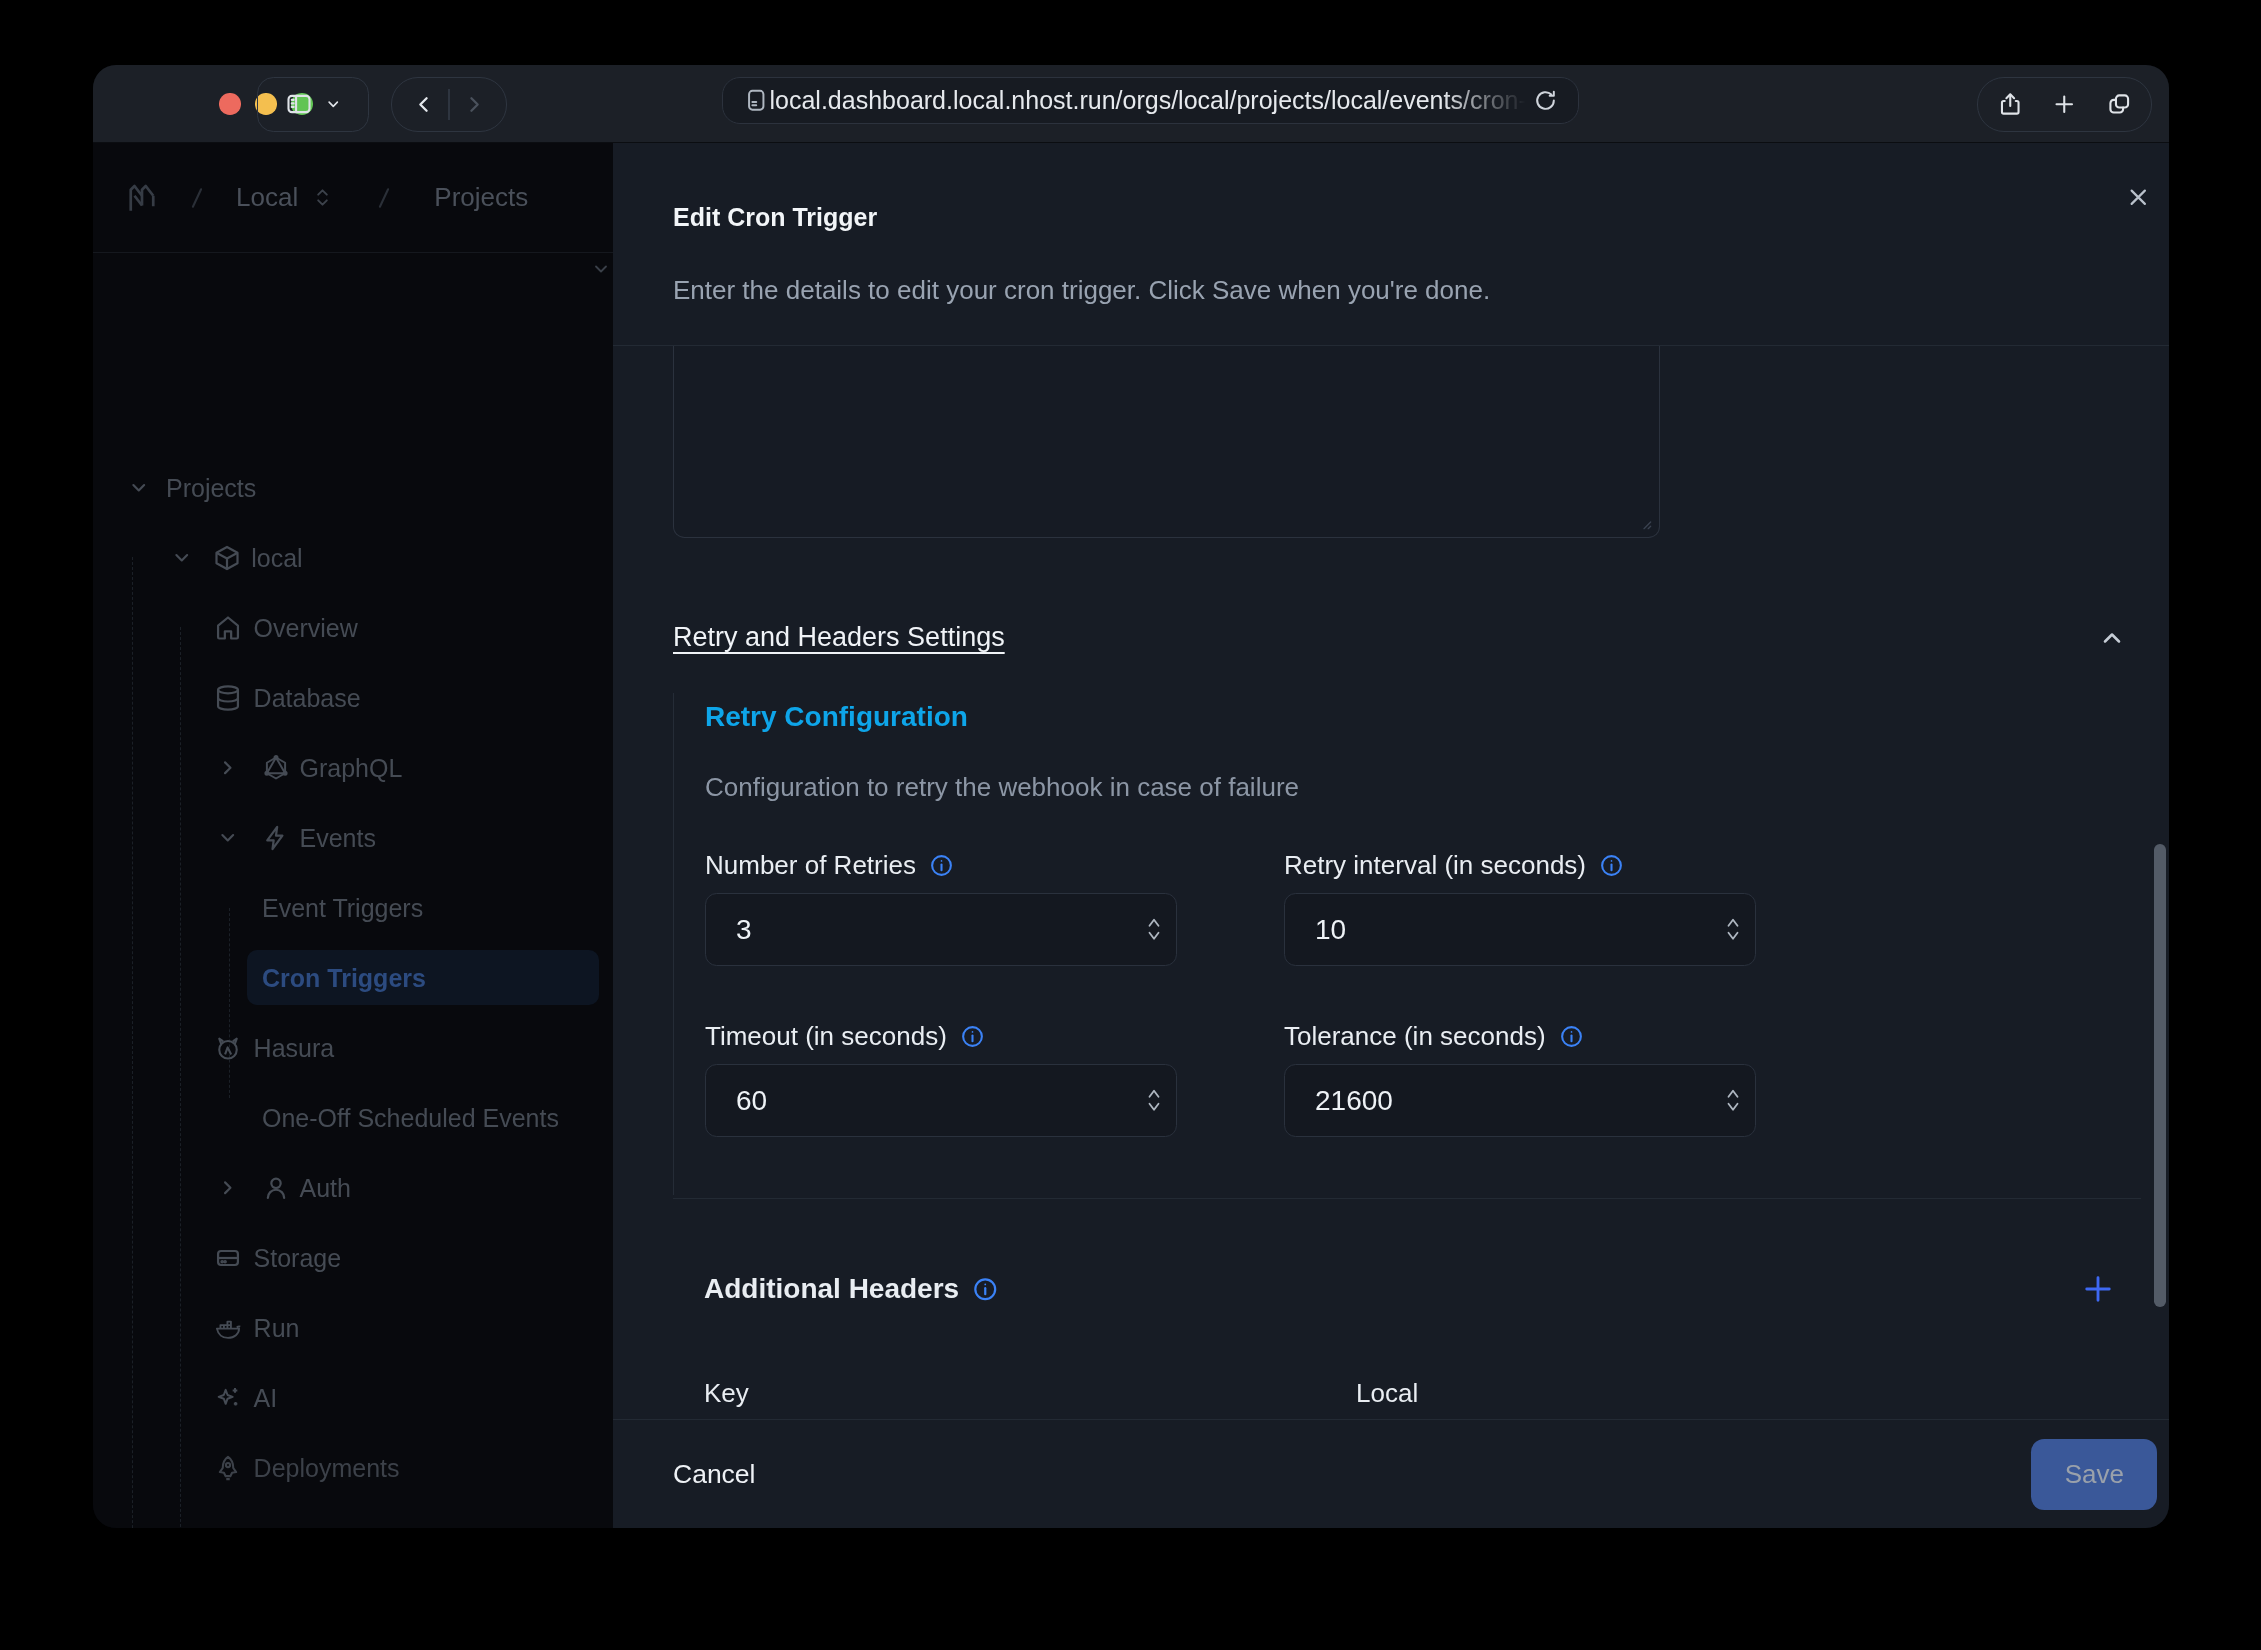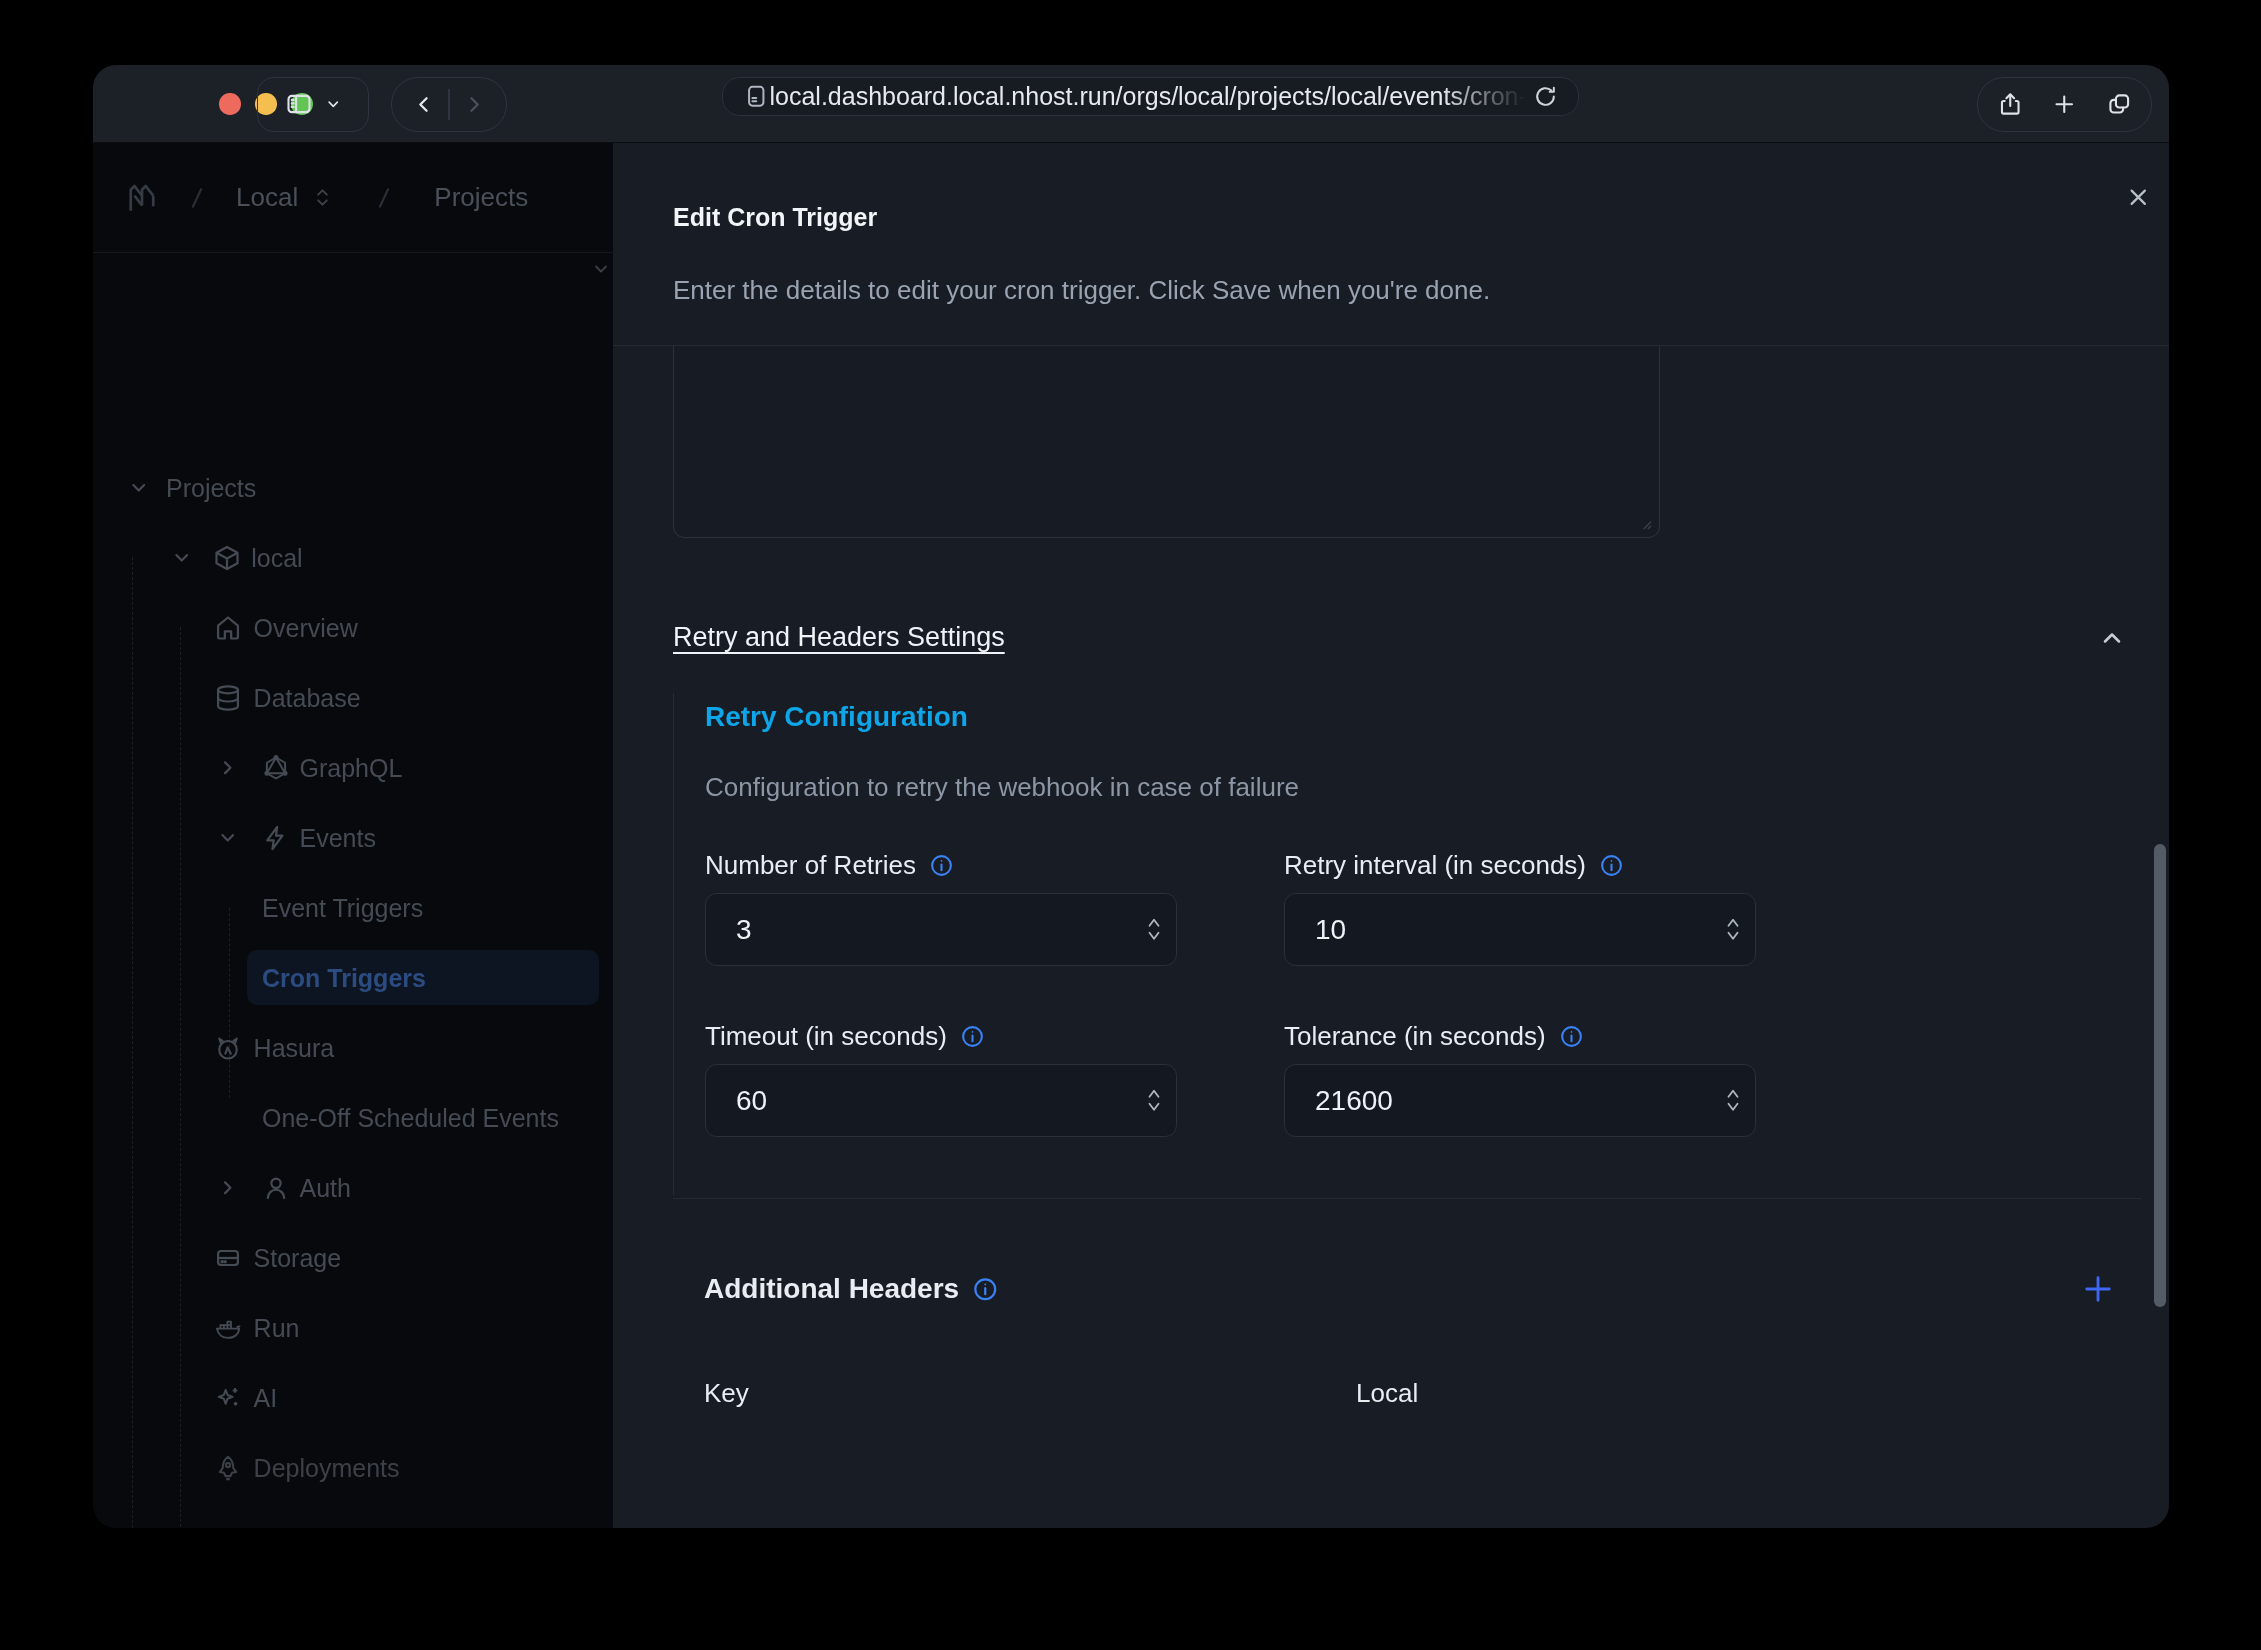--- a/index.html
+++ b/index.html
@@ -8,21 +8,21 @@
   .window { position:absolute; left:93px; top:65px; width:2076px; height:1463px;
             background:#08090d; border-radius:23px; overflow:hidden; }
 
   
   .toolbar { position:absolute; left:0; top:0; width:100%; height:78px; background:#1c2027;
              border-bottom:1.7px solid #0b0d11; }
   .dot { position:absolute; top:28px; width:21.5px; height:21.5px; border-radius:50%; }
   .pill { position:absolute; top:11.6px; height:55px; border:1.7px solid #2e3540; border-radius:27px;
           display:flex; align-items:center; justify-content:center; color:#dfe3e8; }
   .pill svg { flex:0 0 auto; }
-  .urlbar { position:absolute; top:11.6px; left:629px; width:857px; height:39px; background:#171b22;
+  .urlbar { position:absolute; top:11.6px; left:629px; width:857px; height:47px; background:#171b22;
             border:1.7px solid #2c323d; border-radius:18px; display:flex; align-items:center;
             padding:0 20px; color:#aeb6c0; }
   .urltext { flex:1; text-align:center; font-size:25px; color:#e6e9ed; white-space:nowrap; overflow:hidden;
              -webkit-mask-image:linear-gradient(90deg,#000 88%,transparent 99%);
              mask-image:linear-gradient(90deg,#000 88%,transparent 99%); }
 
   
   .sidebar { position:absolute; left:0; top:78px; width:520px; height:1385px; background:#08090d; overflow:hidden; }
   .sb-head { position:relative; height:110px; border-bottom:1.7px solid #15181e; display:flex; align-items:center;
              color:#4a505a; font-size:26px; }
@@ -491,19 +491,23 @@
             <svg width="36" height="36" viewBox="0 0 24 24" fill="none" stroke="currentColor" stroke-width="1.9" stroke-linecap="round">
                 <path d="M12 4.5v15M4.5 12h15"></path>
               </svg>
           </span>
         </div>
 
         <div class="kv-key">Key</div>
         <div class="kv-val">Local</div>
       </div>
 
+      <div class="m-foot">
+        <span class="btn-cancel">Cancel</span>
+        <button class="btn-save">Save</button>
+      </div>
 
       <div class="scrollthumb"></div>
     </div>
 
   </div>
 </div>
 
 
 </body></html>

